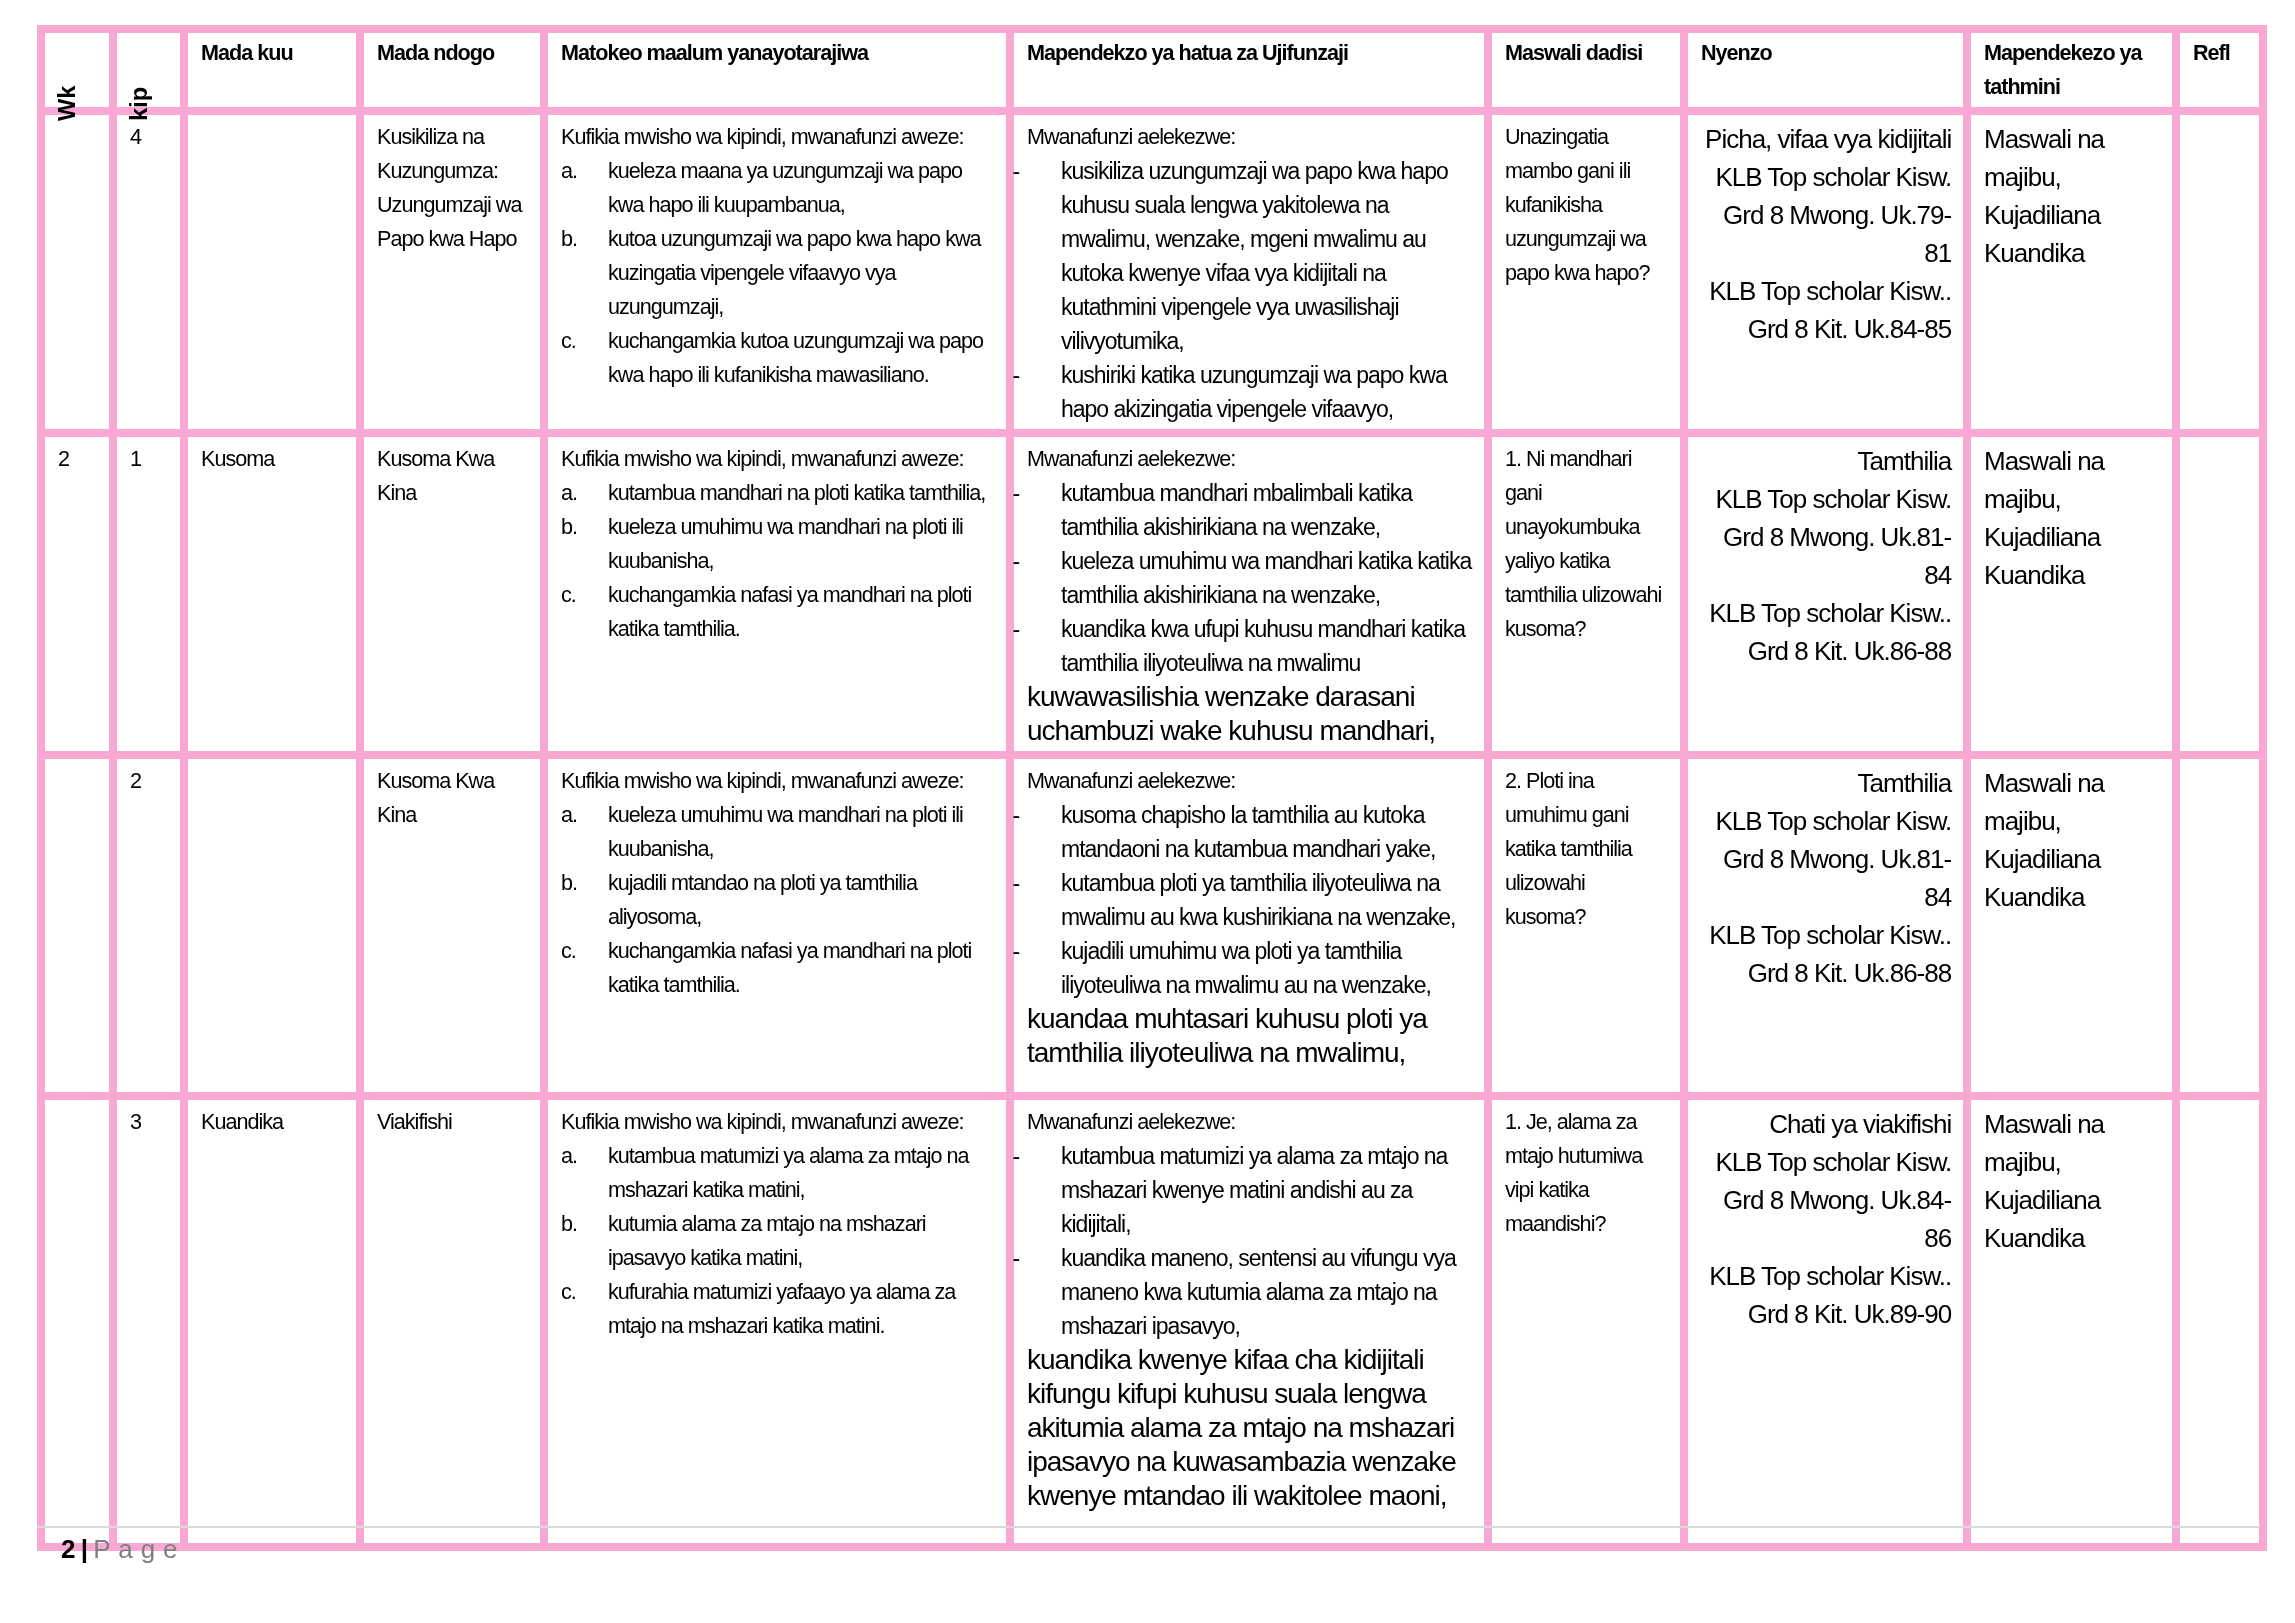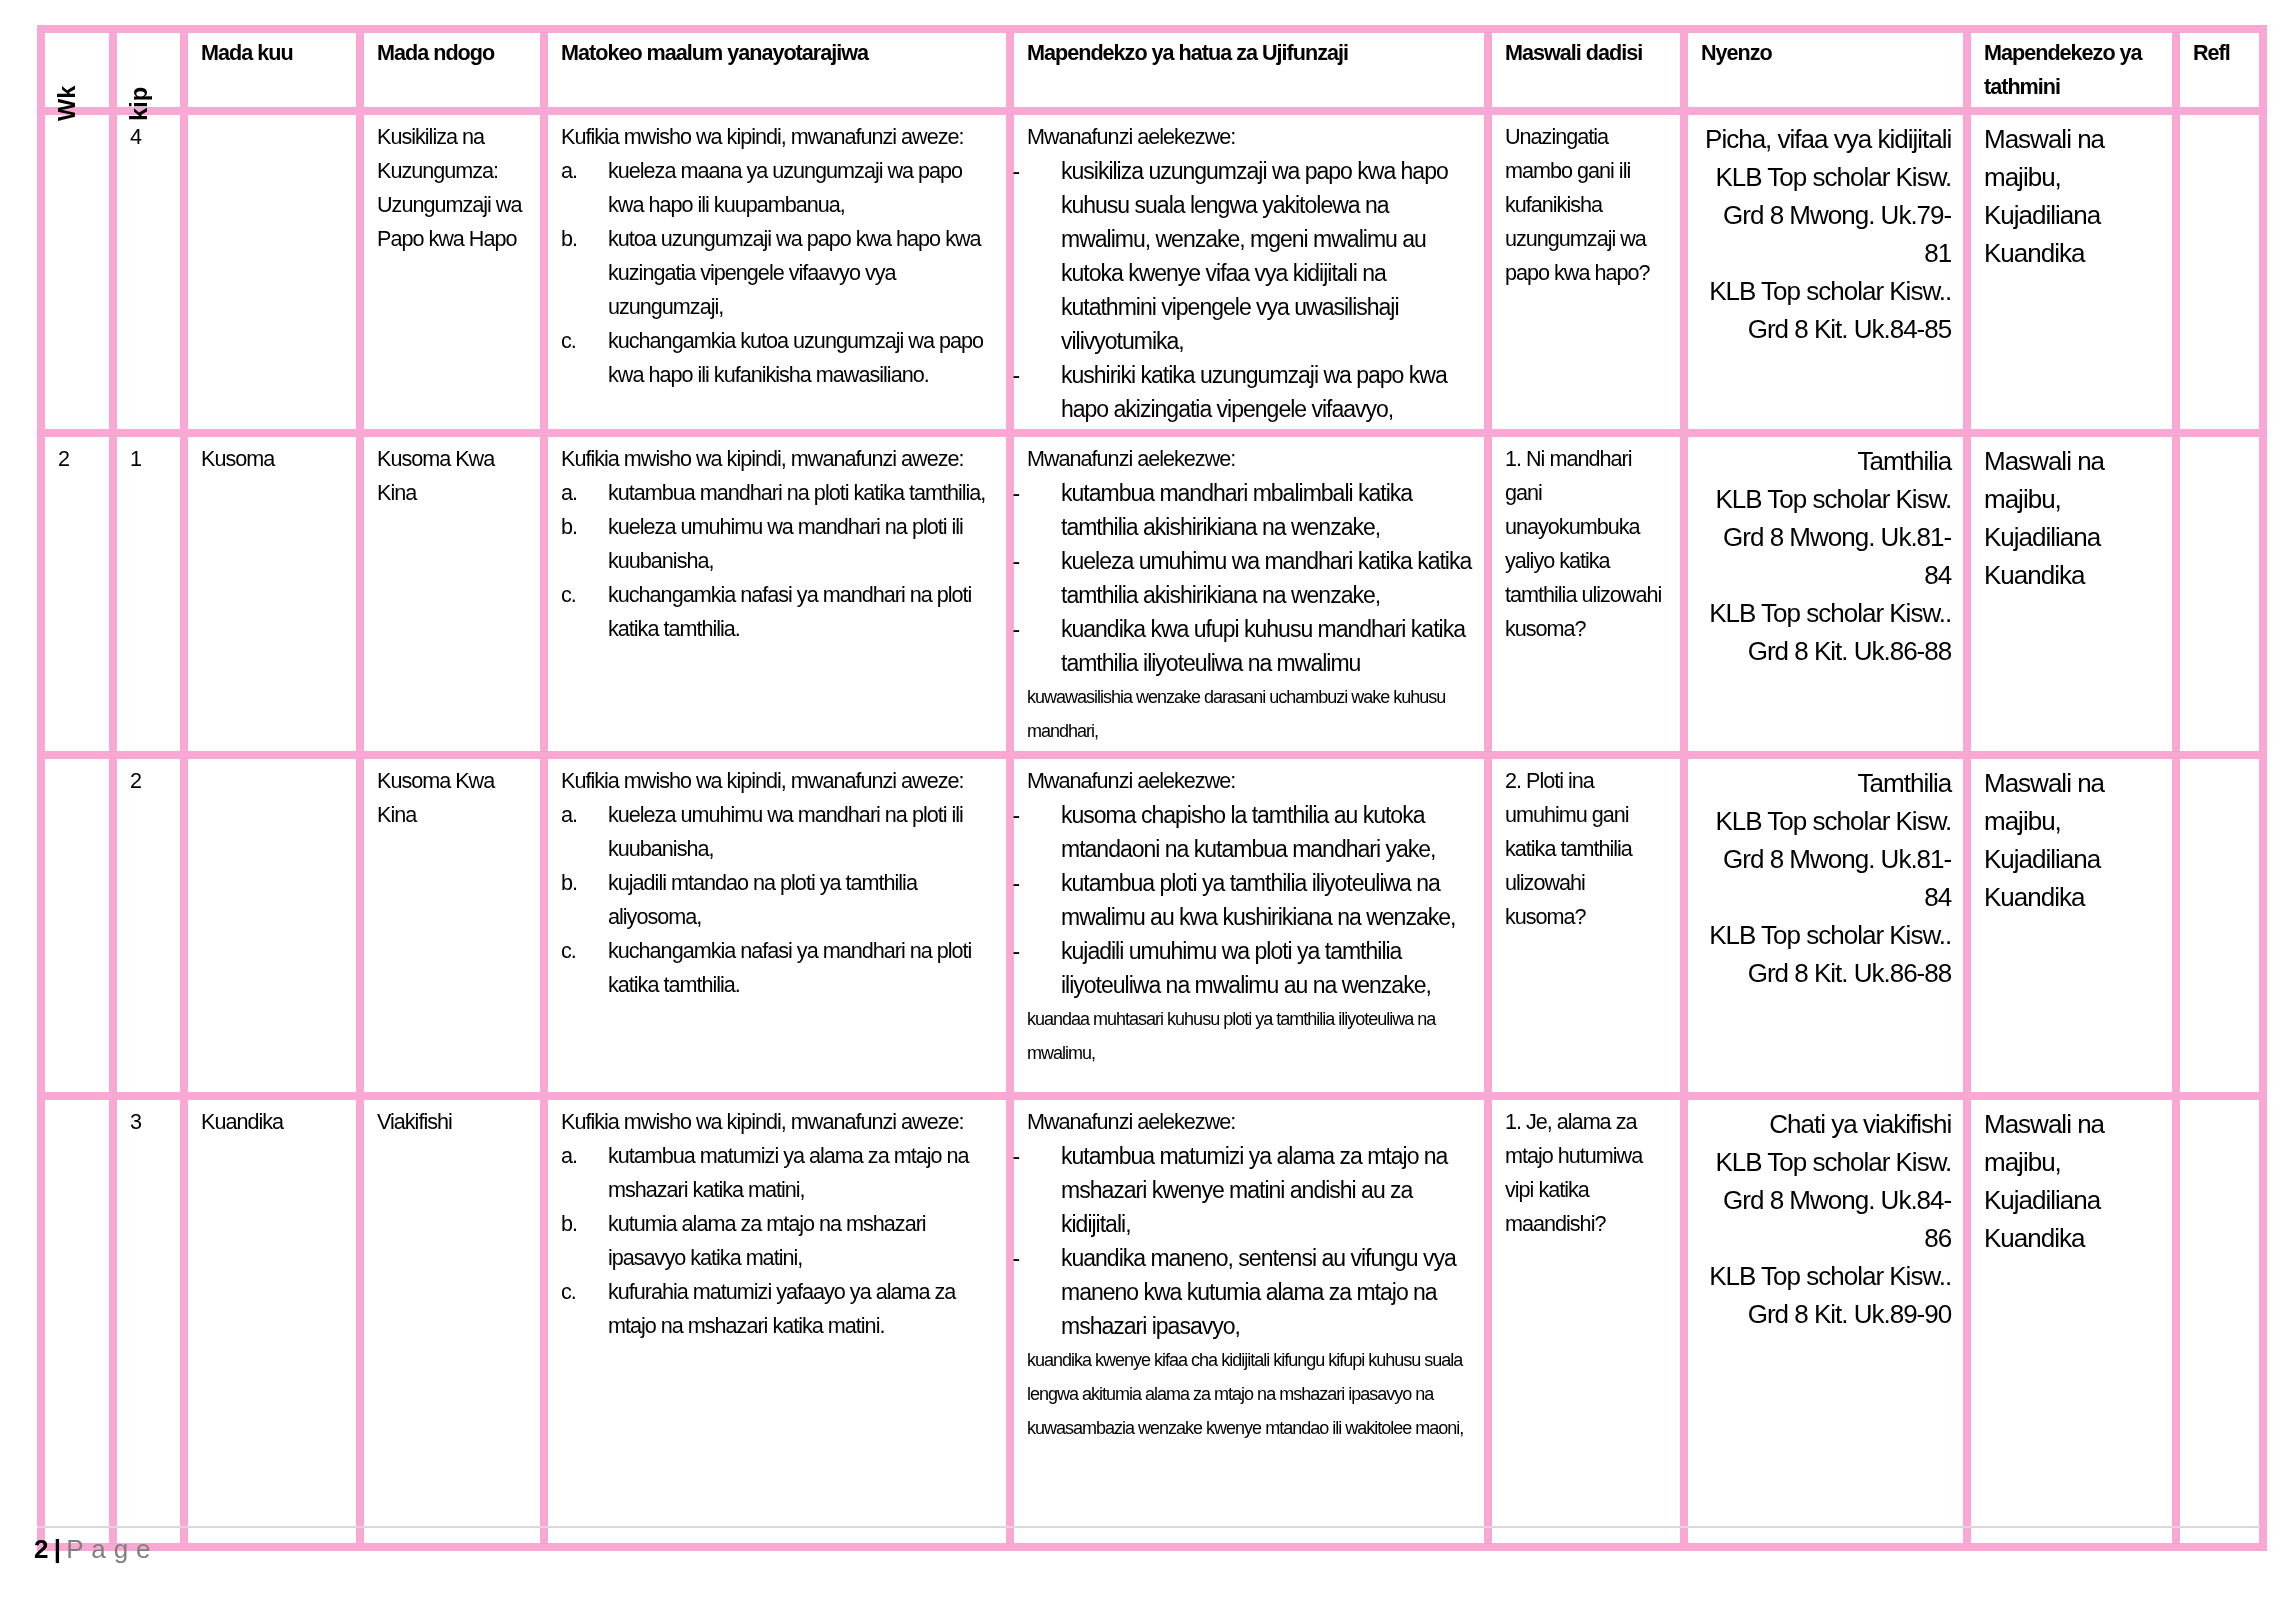--- a/index.html
+++ b/index.html
@@ -33,29 +33,29 @@
   .num  { font-weight: bold; font-size: 23.6px; }
 
   .intro { display: block; }
   ol.outcomes { list-style: none; margin: 0; padding: 0; }
   ol.outcomes li { position: relative; padding-left: 47px; }
   ol.outcomes li .marker { position: absolute; left: 0; top: 0; }
 
   ul.steps { list-style: none; margin: 0; padding: 0; }
   ul.steps li { position: relative; padding-left: 34px; font-size: 23px; }
   ul.steps li .dash { position: absolute; left: -14.4px; top: 0; width: 9.2px; text-align: left; }
-  .tail { display: block; font-size: 18px; }
+  .tail { display: block; font-size: 28px; }
 
   .lines span { display: block; }
   .res span { display: block; font-size: 26px; line-height: 38px; text-align: right; }
   .assess span { display: block; font-size: 26px; line-height: 38px; }
   .question { font-size: 23.6px; line-height: 36px; }
 
   .footer-rule { position: absolute; left: 37px; top: 1526px; width: 2223px; height: 2px; background: #d9d9d9; }
-  .footer { position: absolute; left: 34px; top: 1534px; font-size: 26px; letter-spacing: 0; }
+  .footer { position: absolute; left: 61px; top: 1534px; font-size: 26px; letter-spacing: 0; }
   .footer .pnum { font-weight: bold; color: #000; }
   .footer .sep { font-weight: bold; color: #000; margin: 0 5.2px; }
   .footer .plabel { color: #7f7f7f; letter-spacing: 7.9px; }
 </style>
 </head>
 <body>
 
 <div class="page">
   <table class="scheme">
     <colgroup>

